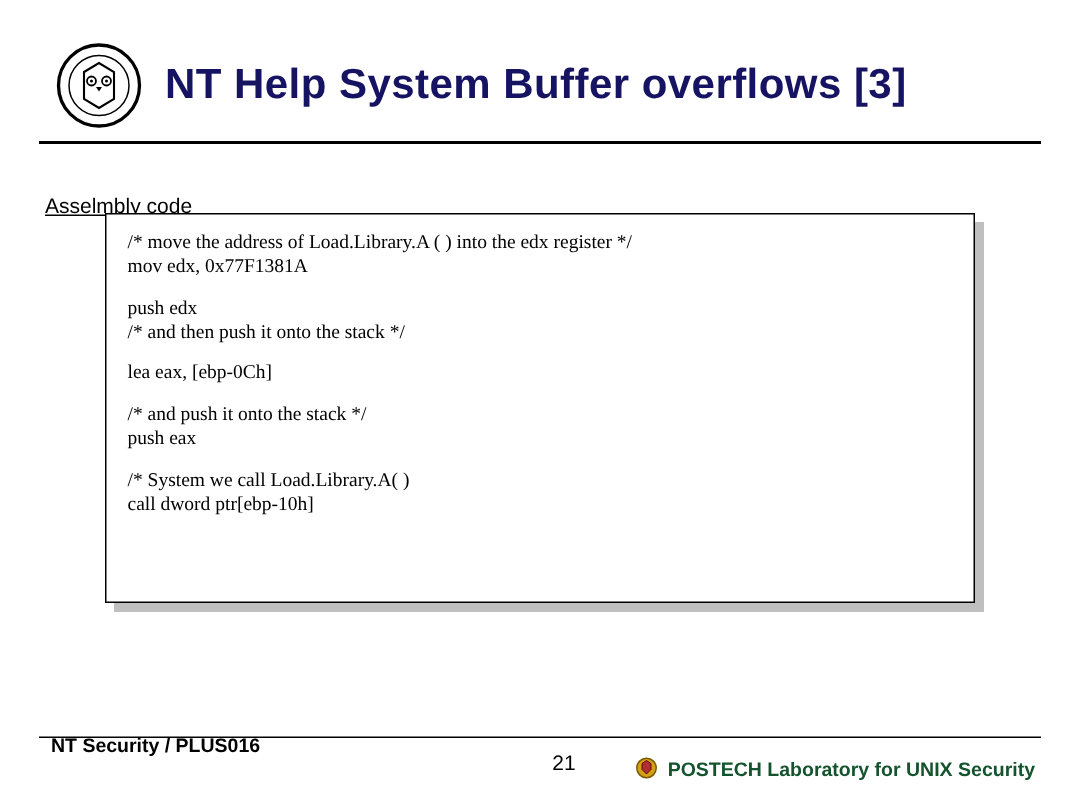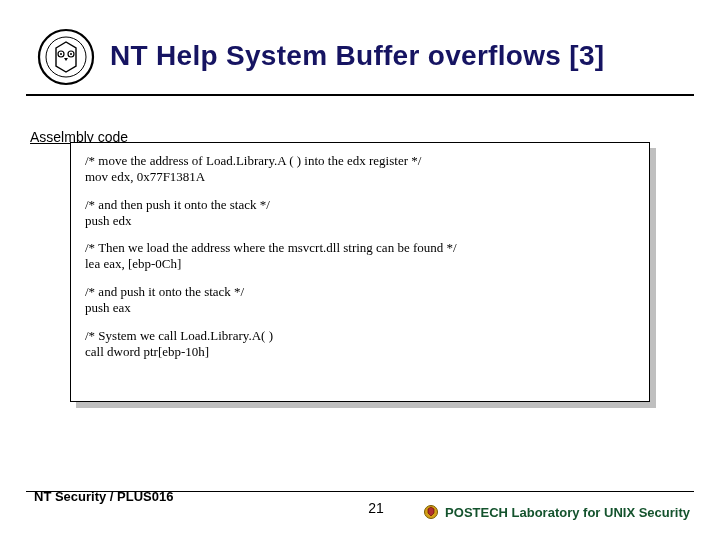--- a/index.html
+++ b/index.html
@@ -149,25 +149,24 @@
   <div class="section-header">Asselmbly code</div>
 
   <div class="code-shadow"></div>
   <div class="code-box">
     <div class="code-block">
       <div class="group">
         <div>/* move the address of Load.Library.A ( ) into the edx register */</div>
         <div>mov edx, 0x77F1381A</div>
       </div>
       <div class="group">
+        <div>push edx</div>
         <div>/* and then push it onto the stack */</div>
-        <div>push edx</div>
       </div>
       <div class="group">
-        <div>/* Then we load the address where the msvcrt.dll string can be found */</div>
         <div>lea eax, [ebp-0Ch]</div>
       </div>
       <div class="group">
         <div>/* and push it onto the stack */</div>
         <div>push eax</div>
       </div>
       <div class="group" style="margin-bottom:0;">
         <div>/* System we call Load.Library.A( )</div>
         <div>call dword ptr[ebp-10h]</div>
       </div>

